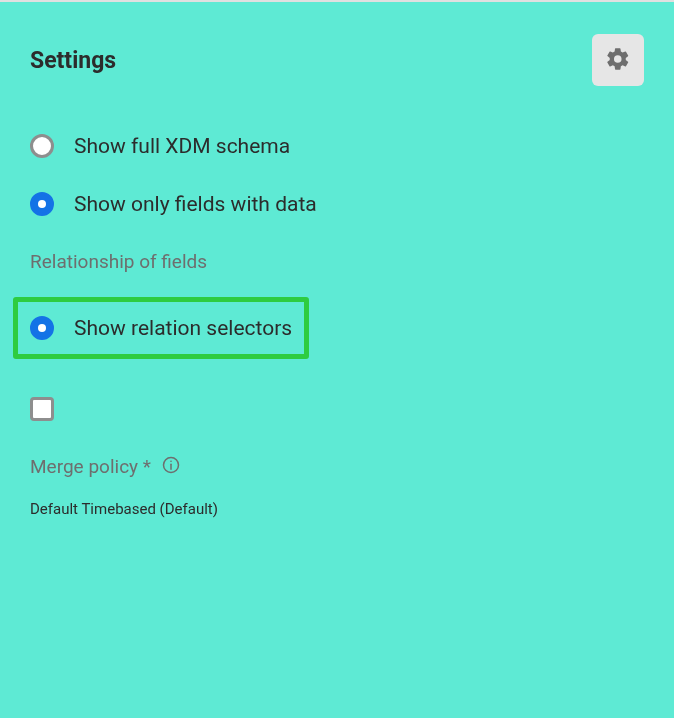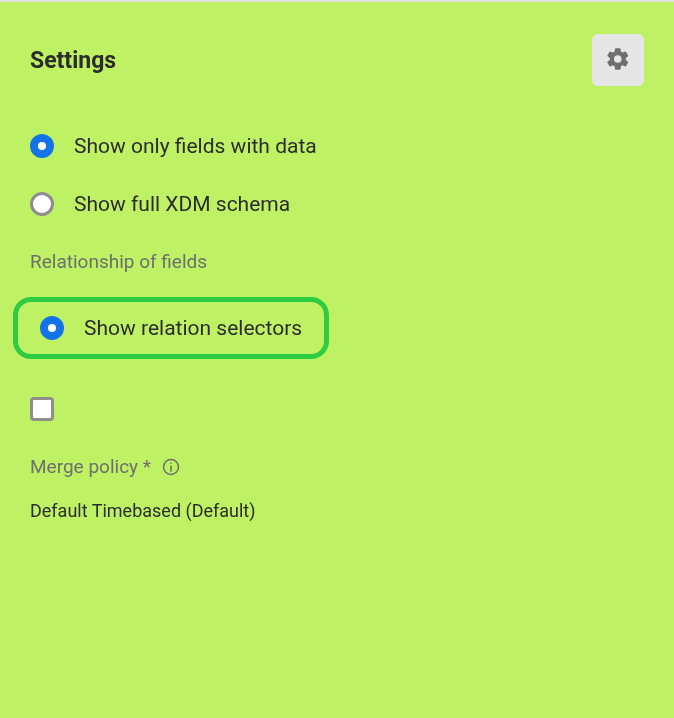--- a/index.html
+++ b/index.html
@@ -9,21 +9,21 @@
     }
     body {
       font-family: -apple-system, BlinkMacSystemFont, "Segoe UI", Roboto, Helvetica, Arial, sans-serif;
       background: #f5f5f5;
       width: 674px;
       height: 718px;
       position: relative;
       padding: 0;
     }
     .panel {
-      background: #bef264;
+      background: #5eead4;
       border-top: 2px solid #e0e0e0;
       padding: 32px 30px 30px 30px;
       height: 100%;
     }
     .header-row {
       display: flex;
       justify-content: space-between;
       align-items: center;
       margin-bottom: 48px;
     }
@@ -96,53 +96,52 @@
     .option-label {
       font-size: 21px;
       color: #2c2c2c;
       font-weight: 400;
     }
     .section-gap {
       margin-top: 20px;
     }
     .highlight-box {
       border: 5px solid #2ecc40;
-      border-radius: 18px;
-      padding: 14px 22px;
+      border-radius: 3px;
+      padding: 14px 12px;
       display: inline-flex;
       align-items: center;
       gap: 20px;
       margin-left: -17px;
       margin-bottom: 24px;
       margin-top: -4px;
     }
     .merge-row {
       display: flex;
-      align-items: center;
       gap: 10px;
       margin-bottom: 22px;
     }
     .merge-label {
       font-size: 19px;
       color: #6e6e6e;
       font-weight: 400;
     }
     .info-icon {
       width: 20px;
       height: 20px;
       display: inline-flex;
       align-items: center;
       justify-content: center;
     }
     .info-icon svg {
       width: 20px;
       height: 20px;
     }
     .merge-value {
-      font-size: 18px;
+      font-size: 15px;
       color: #2c2c2c;
       font-weight: 400;
     }
   </style>
 </head>
 <body>
 
 <div class="panel">
   <div class="header-row">
     <h1 class="title">Settings</h1>
@@ -150,27 +149,27 @@
       <span>
         <svg viewBox="0 0 24 24">
             <path d="M19.14,12.94a7.07,7.07,0,0,0,.05-.94,7.07,7.07,0,0,0-.05-.94l2.11-1.65a.5.5,0,0,0,.12-.64l-2-3.46a.5.5,0,0,0-.61-.22l-2.49,1a7,7,0,0,0-1.62-.94l-.38-2.65A.5.5,0,0,0,13.77,2H9.77a.5.5,0,0,0-.49.42L8.9,5.07a7,7,0,0,0-1.62.94l-2.49-1a.5.5,0,0,0-.61.22l-2,3.46a.5.5,0,0,0,.12.64l2.11,1.65a7.07,7.07,0,0,0-.05.94,7.07,7.07,0,0,0,.05.94L2.3,14.51a.5.5,0,0,0-.12.64l2,3.46a.5.5,0,0,0,.61.22l2.49-1a7,7,0,0,0,1.62.94l.38,2.65a.5.5,0,0,0,.49.42h4a.5.5,0,0,0,.49-.42l.38-2.65a7,7,0,0,0,1.62-.94l2.49,1a.5.5,0,0,0,.61-.22l2-3.46a.5.5,0,0,0-.12-.64ZM11.77,15.5A3.5,3.5,0,1,1,15.27,12,3.5,3.5,0,0,1,11.77,15.5Z"></path>
           </svg>
       </span>
     </button>
   </div>
 
 
   <div class="option-row">
-    <span class="radio selected"></span>
-    <span class="option-label">Show only fields with data</span>
+    <span class="radio"></span>
+    <span class="option-label">Show full XDM schema</span>
   </div>
 
   <div class="option-row">
-    <span class="radio"></span>
-    <span class="option-label">Show full XDM schema</span>
+    <span class="radio selected"></span>
+    <span class="option-label">Show only fields with data</span>
   </div>
 
   <div class="section-label section-gap">Relationship of fields</div>
 
 
   <div class="highlight-box">
     <div style="display:flex;align-items:center;gap:20px;">
       <span class="radio selected"></span>
       <span class="option-label">Show relation selectors</span>
     </div>

